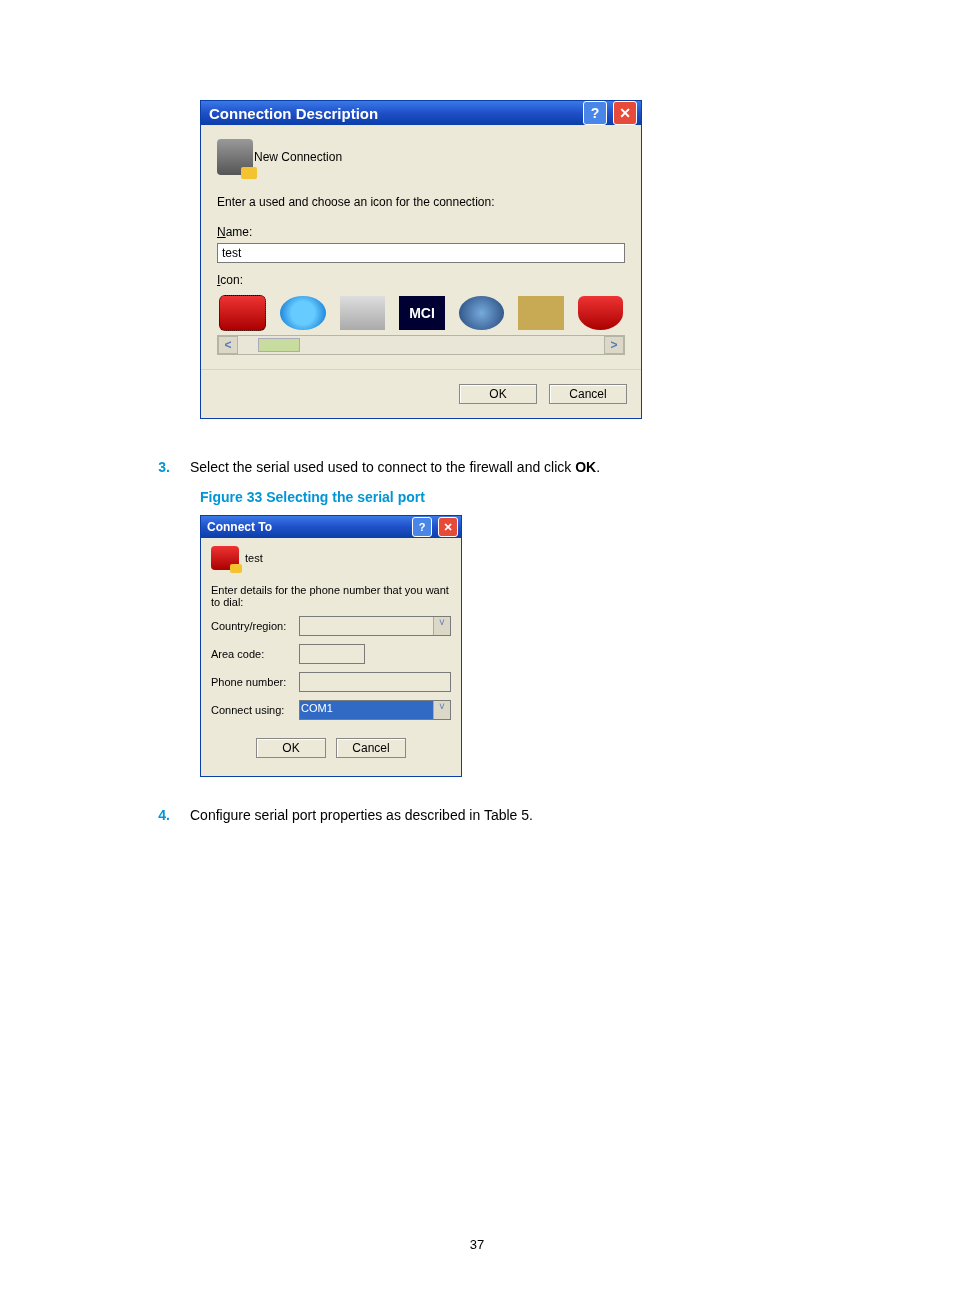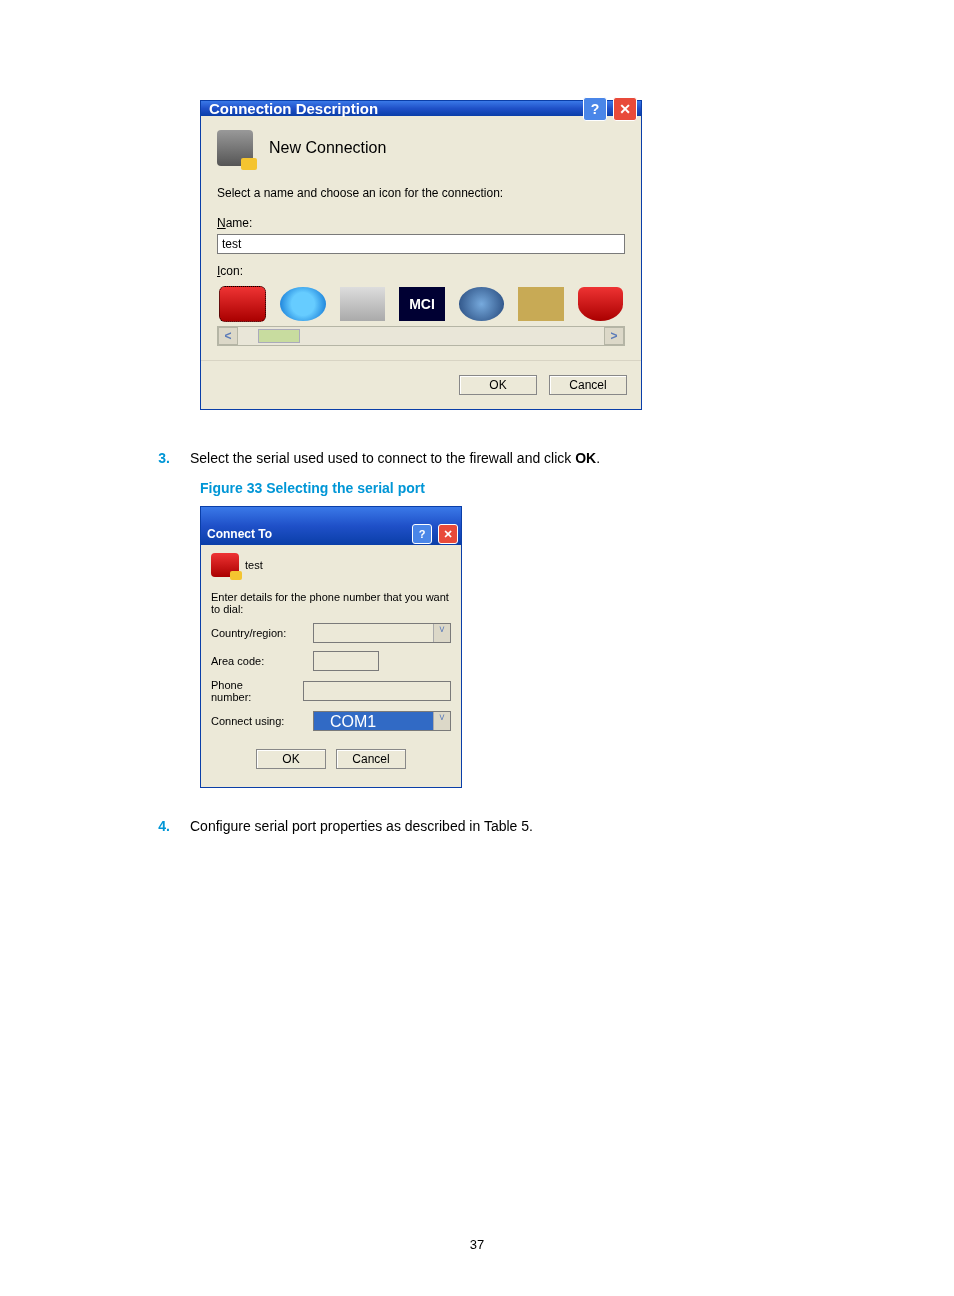--- a/index.html
+++ b/index.html
@@ -25,21 +25,21 @@
   .dlg1 {
     margin-left: 50px;
     width: 440px;
     border: 1px solid #0a3ea8;
     background: #ece9d8;
     font-family: Tahoma, Arial, sans-serif;
     font-size: 12px;
     margin-bottom: 40px;
   }
   .titlebar {
-    height: 15px;
+    height: 24px;
     background: linear-gradient(to bottom, #3a79e8 0%, #1f50c8 50%, #0a3ea8 100%);
     color: #fff;
     font-weight: bold;
     font-size: 15px;
     display: flex;
     align-items: center;
     padding: 0 4px 0 8px;
     gap: 6px;
   }
   .titlebar .title-text { flex: 1; }
@@ -47,21 +47,21 @@
     width: 22px; height: 22px;
     border: 1px solid #fff;
     border-radius: 3px;
     display: flex; align-items: center; justify-content: center;
     font-weight: bold;
     font-size: 14px;
   }
   .tb-help { background: #4a86e8; color:#fff;}
   .tb-close { background: #e84a3a; color:#fff;}
   .dlg1-body { padding: 14px 16px 14px 16px; }
-  .connhdr { display:flex; align-items:center; gap:16px; margin-bottom:20px; font-size:16px;}
+  .connhdr { display:flex; align-items:center; gap:1px; margin-bottom:20px; font-size:12px;}
   .bigicon {
     width:36px; height:36px;
     background: linear-gradient(#999,#555);
     border-radius:4px;
     position:relative;
   }
   .bigicon::after{
     content:""; position:absolute; right:-4px; bottom:-4px; width:16px;height:12px;
     background: #f4c430; border-radius:2px;
   }
@@ -114,35 +114,35 @@
   
   .dlg2 {
     margin-left: 50px;
     width: 260px;
     border: 1px solid #0a3ea8;
     background:#ece9d8;
     font-family: Tahoma, Arial, sans-serif;
     font-size:11px;
     margin-bottom: 30px;
   }
-  .dlg2 .titlebar { height:22px; font-size:12px; padding:16px 3px 0 6px;}
+  .dlg2 .titlebar { height:22px; font-size:12px; padding:0 3px 0 6px;}
   .dlg2 .tb-btn { width:18px; height:18px; font-size:11px;}
   .dlg2-body { padding:8px 10px 8px 10px; }
   .dlg2-hdr { display:flex; align-items:center; gap:6px; margin-bottom:14px;}
   .smicon { width:28px; height:24px; background:linear-gradient(#e33,#a00); border-radius:4px; position:relative;}
   .smicon::after{content:"";position:absolute;right:-3px;bottom:-3px;width:12px;height:9px;background:#f4c430;border-radius:2px;}
-  .formrow { display:flex; align-items:center; gap:20px; margin:8px 0;}
+  .formrow { display:flex; align-items:center; gap:6px; margin:8px 0;}
   .formrow .flabel { width:82px; }
   .sel, .txt {
     flex:1; border:1px solid #7a7a7a; background:#fff; height:18px; font-size:11px; padding:0 2px;
   }
   .sel-disabled { background:#ece9d8; color:#888; }
   .sel-arrow { width:16px; text-align:center; background:#dcd8c8; border-left:1px solid #aaa; color:#5a7ab8; font-size:10px;}
   .sel-wrap { display:flex; flex:1; border:1px solid #7a7a7a; background:#fff; height:18px; align-items:stretch;}
-  .sel-wrap .seltext{ flex:1; padding:1px 16px; font-size:16px;}
+  .sel-wrap .seltext{ flex:1; padding:1px 1px; font-size:11px;}
   .sel-wrap.highlight .seltext { background:#316ac5; color:#fff;}
   .txt-short { width:60px; flex:none;}
   .dlg2 .btn-row { justify-content:center; gap:10px; padding:10px 0 10px 0; border-top:none;}
   .dlg2 .winbtn { min-width:70px;}
   .link { color:#000000; }
   .pagenum { position:absolute; bottom:44px; width:954px; text-align:center; font-size:13px;}
 </style>
 </head>
 <body>
 
@@ -153,21 +153,21 @@
     <div class="titlebar">
       <span class="title-text">Connection Description</span>
       <div class="tb-btn tb-help">?</div>
       <div class="tb-btn tb-close">✕</div>
     </div>
     <div class="dlg1-body">
       <div class="connhdr">
         <div class="bigicon"></div>
         <span>New Connection</span>
       </div>
-      <div class="lbl">Select a name and choose an icon for the connection:</div>
+      <div class="lbl">Enter a used and choose an icon for the connection:</div>
       <div style="height:12px"></div>
       <div class="lbl"><span class="underline">N</span><span>ame:</span></div>
       <input class="name-input" value="test" style="">
       <div class="lbl"><span class="underline">I</span><span>con:</span></div>
       <div class="icon-row">
         <div class="ic ic-phone ic-sel"></div>
         <div class="ic ic-globe"></div>
         <div class="ic ic-news"></div>
         <div class="ic ic-mci">MCI</div>
         <div class="ic ic-ge"></div>

